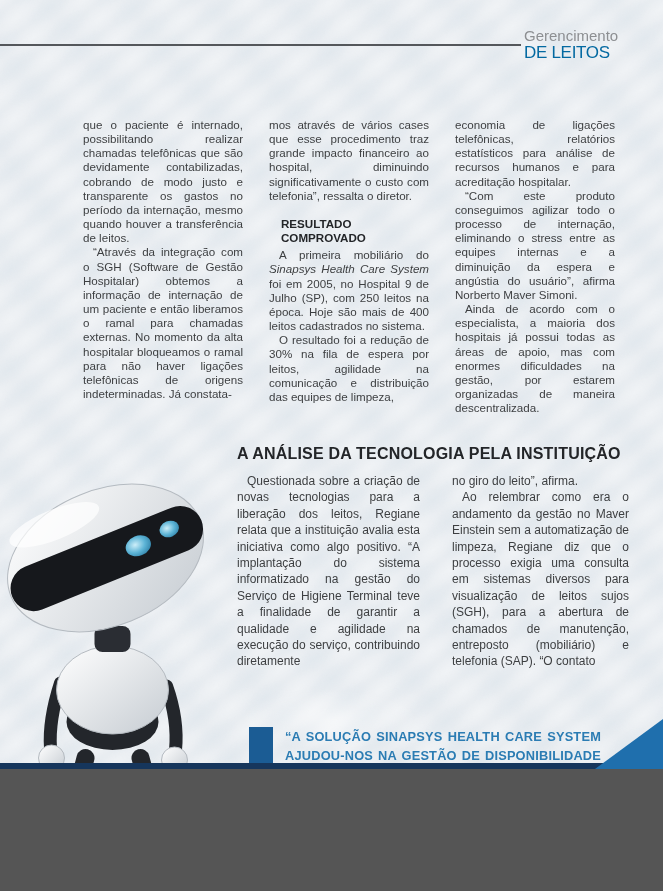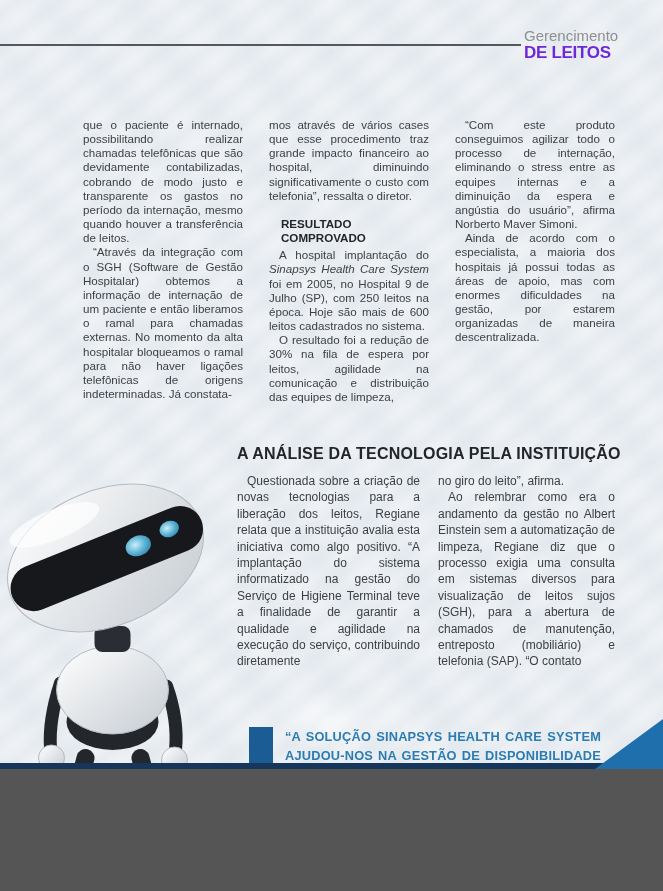--- a/index.html
+++ b/index.html
@@ -24,41 +24,41 @@
   .blob.b1{ left:10px;  top:845px; width:210px; height:52px; }
   .blob.b2{ left:300px; top:850px; width:260px; height:60px; }
   .blob.b3{ left:470px; top:790px; width:200px; height:55px; }
   .blob.b4{ left:240px; top:690px; width:180px; height:60px; opacity:.5; }
 
   
   .header-rule{ position:absolute; left:0; top:44px; width:521px; height:2px;
     background:#54575b; z-index:2; }
   .header-text{ position:absolute; left:524px; top:28px; z-index:2; line-height:1.05; }
   .kicker{ font-size:15px; color:#8d8f92; }
-  .headline{ font-size:17px; font-weight:bold; color:#6d28d9; letter-spacing:-.3px; }
+  .headline{ font-size:17px; font-weight:normal; color:#0369a1; letter-spacing:-.3px; }
 
   
   .cols{
     position:absolute; left:83px; top:118px; width:532px; z-index:2;
     display:grid; grid-template-columns:1fr 1fr 1fr; column-gap:26px;
     font-size:11.6px; line-height:14.15px; color:#3d3f41; text-align:justify;
   }
   .cols p{ margin:0; }
   .indent{ text-indent:10px; }
   .subhead{ font-weight:bold; color:#232528; margin-top:14px !important; margin-bottom:3px !important; text-align:left;padding-left:12px; }
   .italic{ font-style:italic; }
 
   
   .section2{ position:absolute; left:237px; top:445px; width:380px; z-index:2; }
   .section2 h2{
     font-size:16px; font-weight:bold; color:#232528; letter-spacing:.2px;
     white-space:nowrap; margin-bottom:10px;
   }
   .section2 .two-cols{
-    display:grid; grid-template-columns:183px 177px; column-gap:18px;
+    display:grid; grid-template-columns:183px 177px; column-gap:32px;
     font-size:12px; line-height:16.4px; color:#3d3f41; text-align:justify;
   }
 
   
   .quote{ position:absolute; left:249px; top:727px; width:352px; z-index:2; display:flex; }
   .quote-bar{ width:24px; height:106px; background:#1b5c94; flex:0 0 auto; }
   .quote-body{ margin-left:12px; width:316px; }
   .quote-text{
     color:#2b7cb3; font-size:12.8px; font-weight:bold; line-height:19px;
     text-align:justify; letter-spacing:.2px;
@@ -100,24 +100,25 @@
   </div>
 
   <div class="cols">
     <div>
       <p>que o paciente é internado, possibilitando realizar chamadas telefônicas que são devidamente contabilizadas, cobrando de modo justo e transparente os gastos no período da internação, mesmo quando houver a transferência de leitos.</p>
       <p class="indent">“Através da integração com o SGH (Software de Gestão Hospitalar) obtemos a informação de internação de um paciente e então liberamos o ramal para chamadas externas. No momento da alta hospitalar bloqueamos o ramal para não haver ligações telefônicas de origens indeterminadas. Já constata-</p>
     </div>
     <div>
       <p>mos através de vários cases que esse procedimento traz grande impacto financeiro ao hospital, diminuindo significativamente o custo com telefonia”, ressalta o diretor.</p>
       <p class="subhead">RESULTADO COMPROVADO</p>
-      <p class="indent"><span>A hospital implantação do </span><span class="italic">Sinapsys Health Care System</span><span> foi em 2005, no Hospital 9 de Julho (SP), com 250 leitos na época. Hoje são mais de 600 leitos cadastrados no sistema.</span></p>
+      <p class="indent"><span>A primeira mobiliário do </span><span class="italic">Sinapsys Health Care System</span><span> foi em 2005, no Hospital 9 de Julho (SP), com 250 leitos na época. Hoje são mais de 400 leitos cadastrados no sistema.</span></p>
       <p class="indent">O resultado foi a redução de 30% na fila de espera por leitos, agilidade na comunicação e distribuição das equipes de limpeza,</p>
     </div>
     <div>
+      <p>economia de ligações telefônicas, relatórios estatísticos para análise de recursos humanos e para acreditação hospitalar.</p>
       <p class="indent">“Com este produto conseguimos agilizar todo o processo de internação, eliminando o stress entre as equipes internas e a diminuição da espera e angústia do usuário”, afirma Norberto Maver Simoni.</p>
       <p class="indent">Ainda de acordo com o especialista, a maioria dos hospitais já possui todas as áreas de apoio, mas com enormes dificuldades na gestão, por estarem organizadas de maneira descentralizada.</p>
     </div>
   </div>
 
   <svg class="robot" width="255" height="430" viewBox="0 0 250 430" aria-hidden="true">
     <defs>
       <linearGradient id="g1" x1="0" y1="0" x2="1" y2="1">
         <stop offset="0" stop-color="#ffffff"></stop>
         <stop offset="1" stop-color="#c6ccd2"></stop>
@@ -154,21 +155,21 @@
   </svg>
 
   <div class="section2">
     <h2>A ANÁLISE DA TECNOLOGIA PELA INSTITUIÇÃO</h2>
     <div class="two-cols">
       <div>
         <p class="indent">Questionada sobre a criação de novas tecnologias para a liberação dos leitos, Regiane relata que a instituição avalia esta iniciativa como algo positivo. “A implantação do sistema informatizado na gestão do Serviço de Higiene Terminal teve a finalidade de garantir a qualidade e agilidade na execução do serviço, contribuindo diretamente</p>
       </div>
       <div>
         <p>no giro do leito”, afirma.</p>
-        <p class="indent">Ao relembrar como era o andamento da gestão no Albert Einstein sem a automatização de limpeza, Regiane diz que o processo exigia uma consulta em sistemas diversos para visualização de leitos sujos (SGH),  para a abertura de chamados de manutenção, entreposto (mobiliário) e telefonia (SAP). “O contato</p>
+        <p class="indent">Ao relembrar como era o andamento da gestão no Maver Einstein sem a automatização de limpeza, Regiane diz que o processo exigia uma consulta em sistemas diversos para visualização de leitos sujos (SGH),  para a abertura de chamados de manutenção, entreposto (mobiliário) e telefonia (SAP). “O contato</p>
       </div>
     </div>
   </div>
 
   <div class="quote">
     <div class="quote-bar"></div>
     <div class="quote-body">
       <div class="quote-text">“A SOLUÇÃO SINAPSYS HEALTH CARE SYSTEM AJUDOU-NOS NA GESTÃO DE DISPONIBILIDADE DE LEITOS, TORNANDO O PROCESSO MAIS ÁGIL E MAIS FÁCIL”,</div>
     </div>
   </div>

